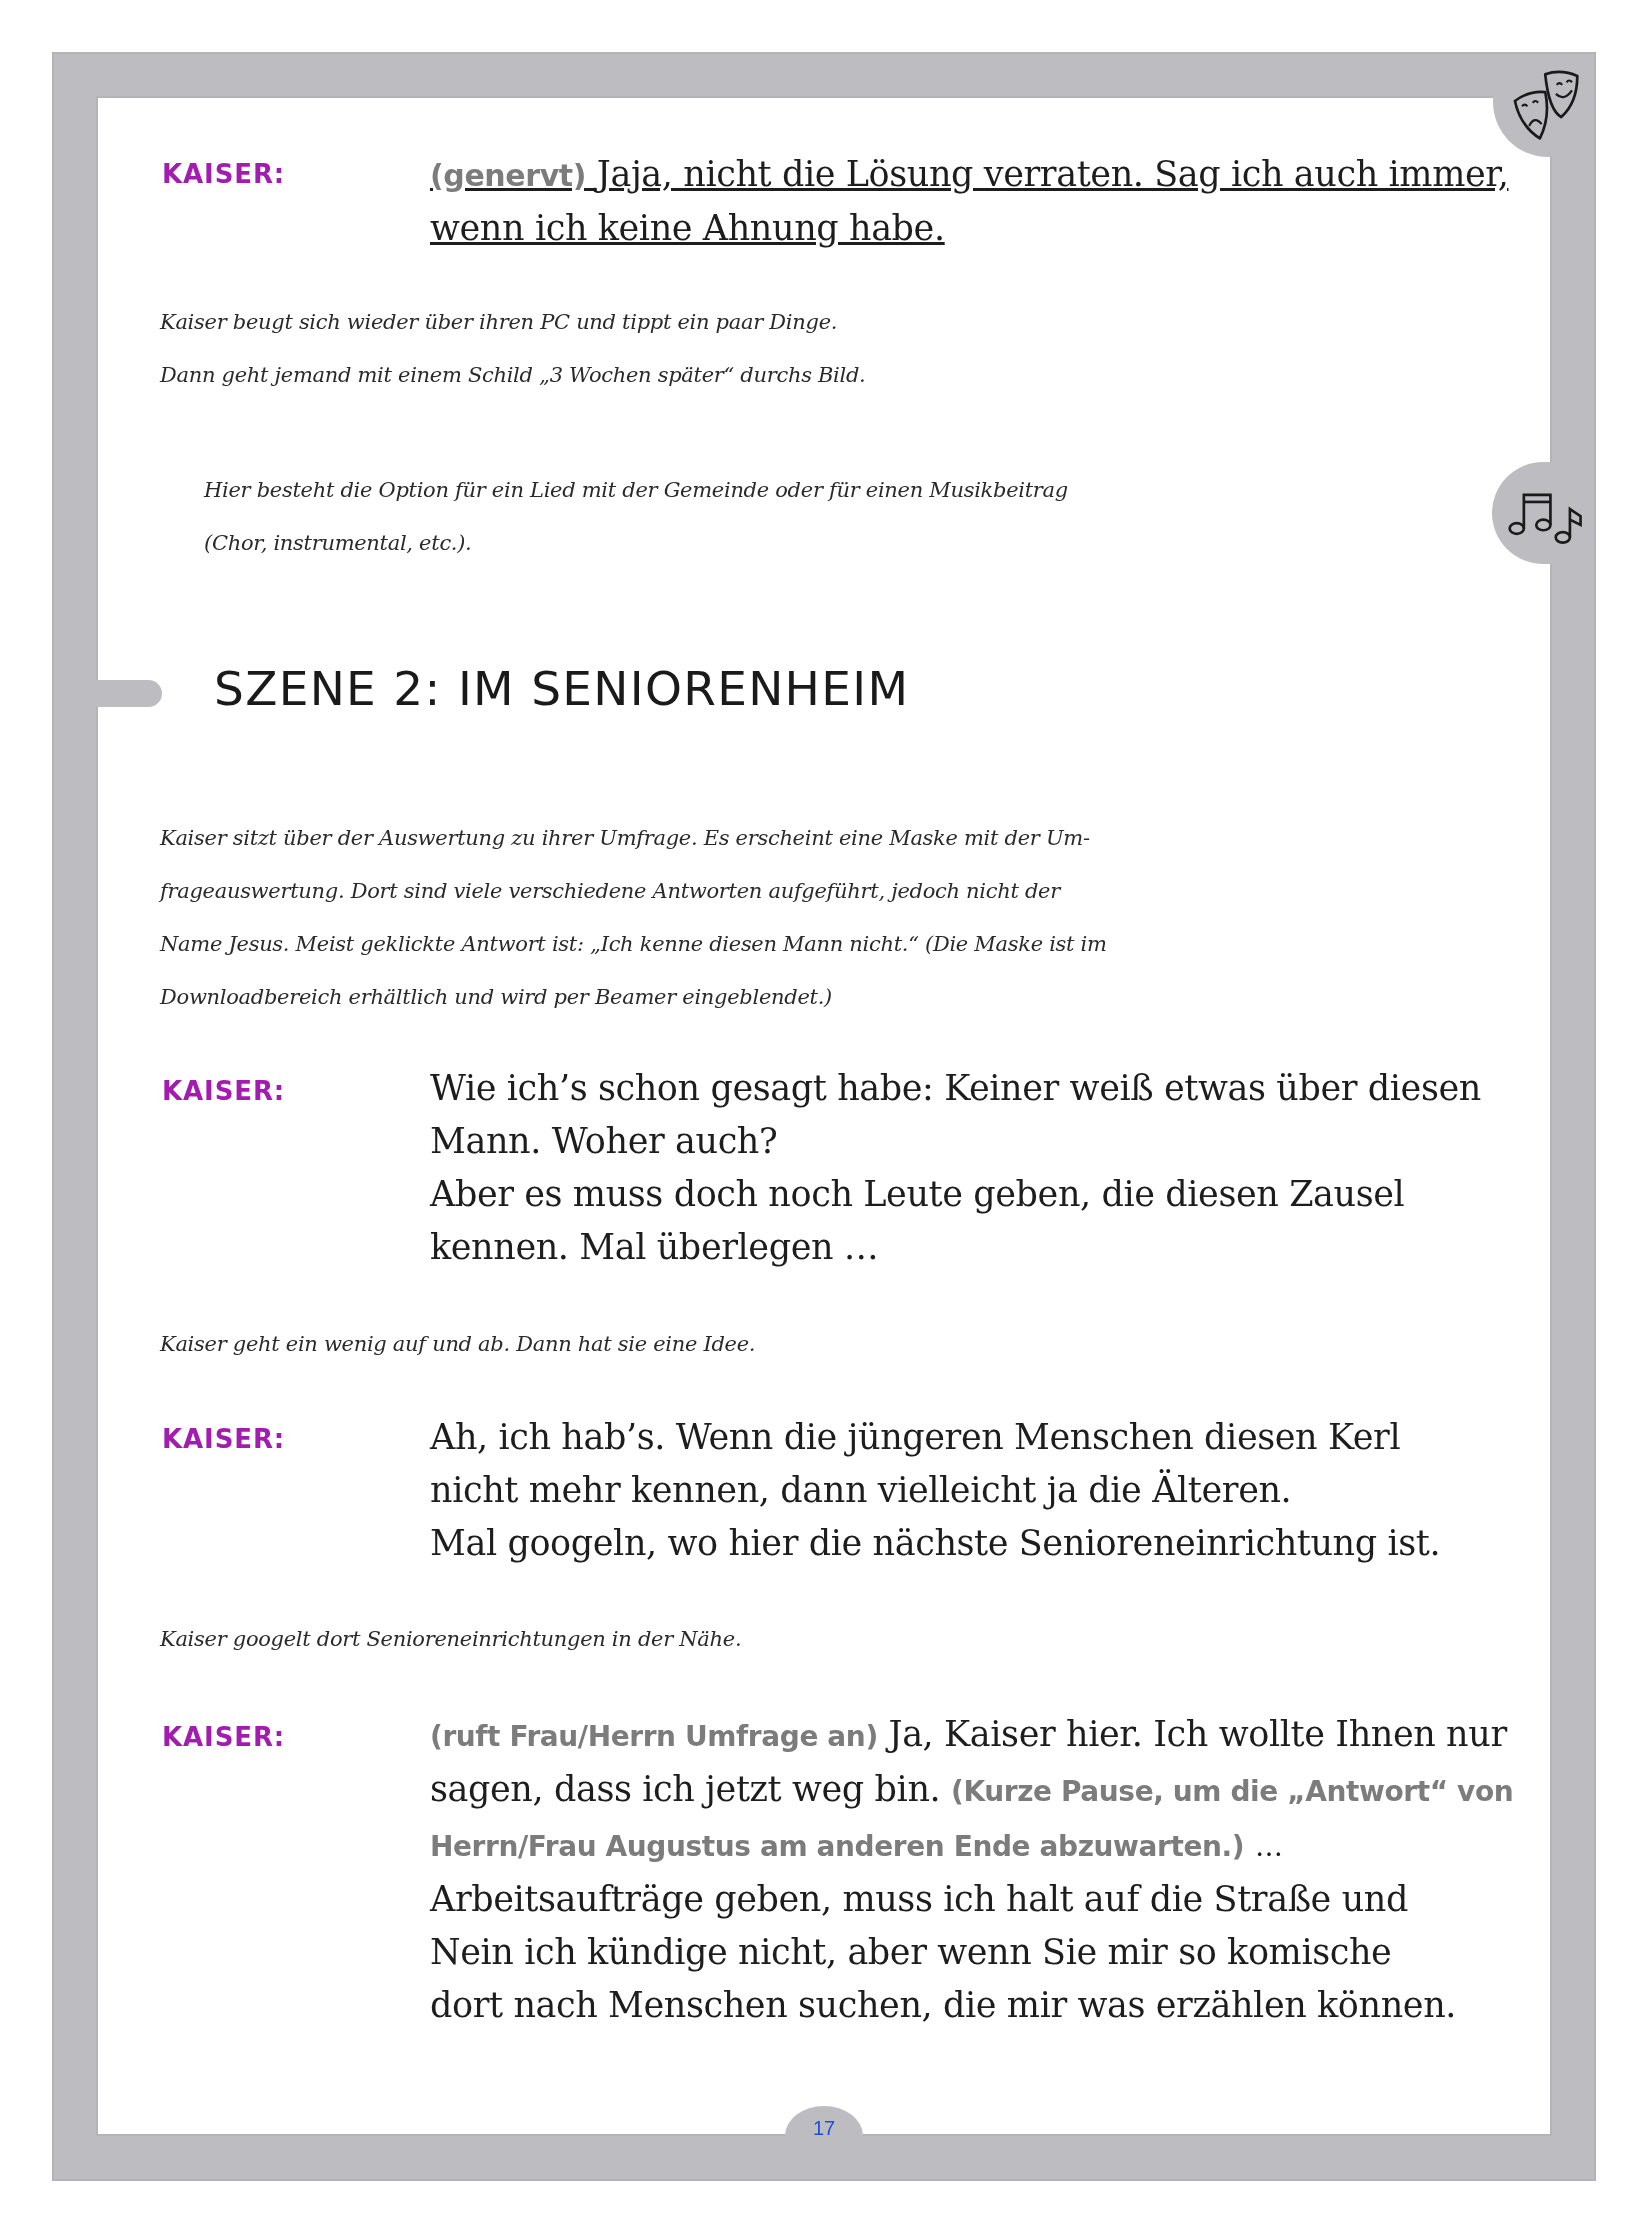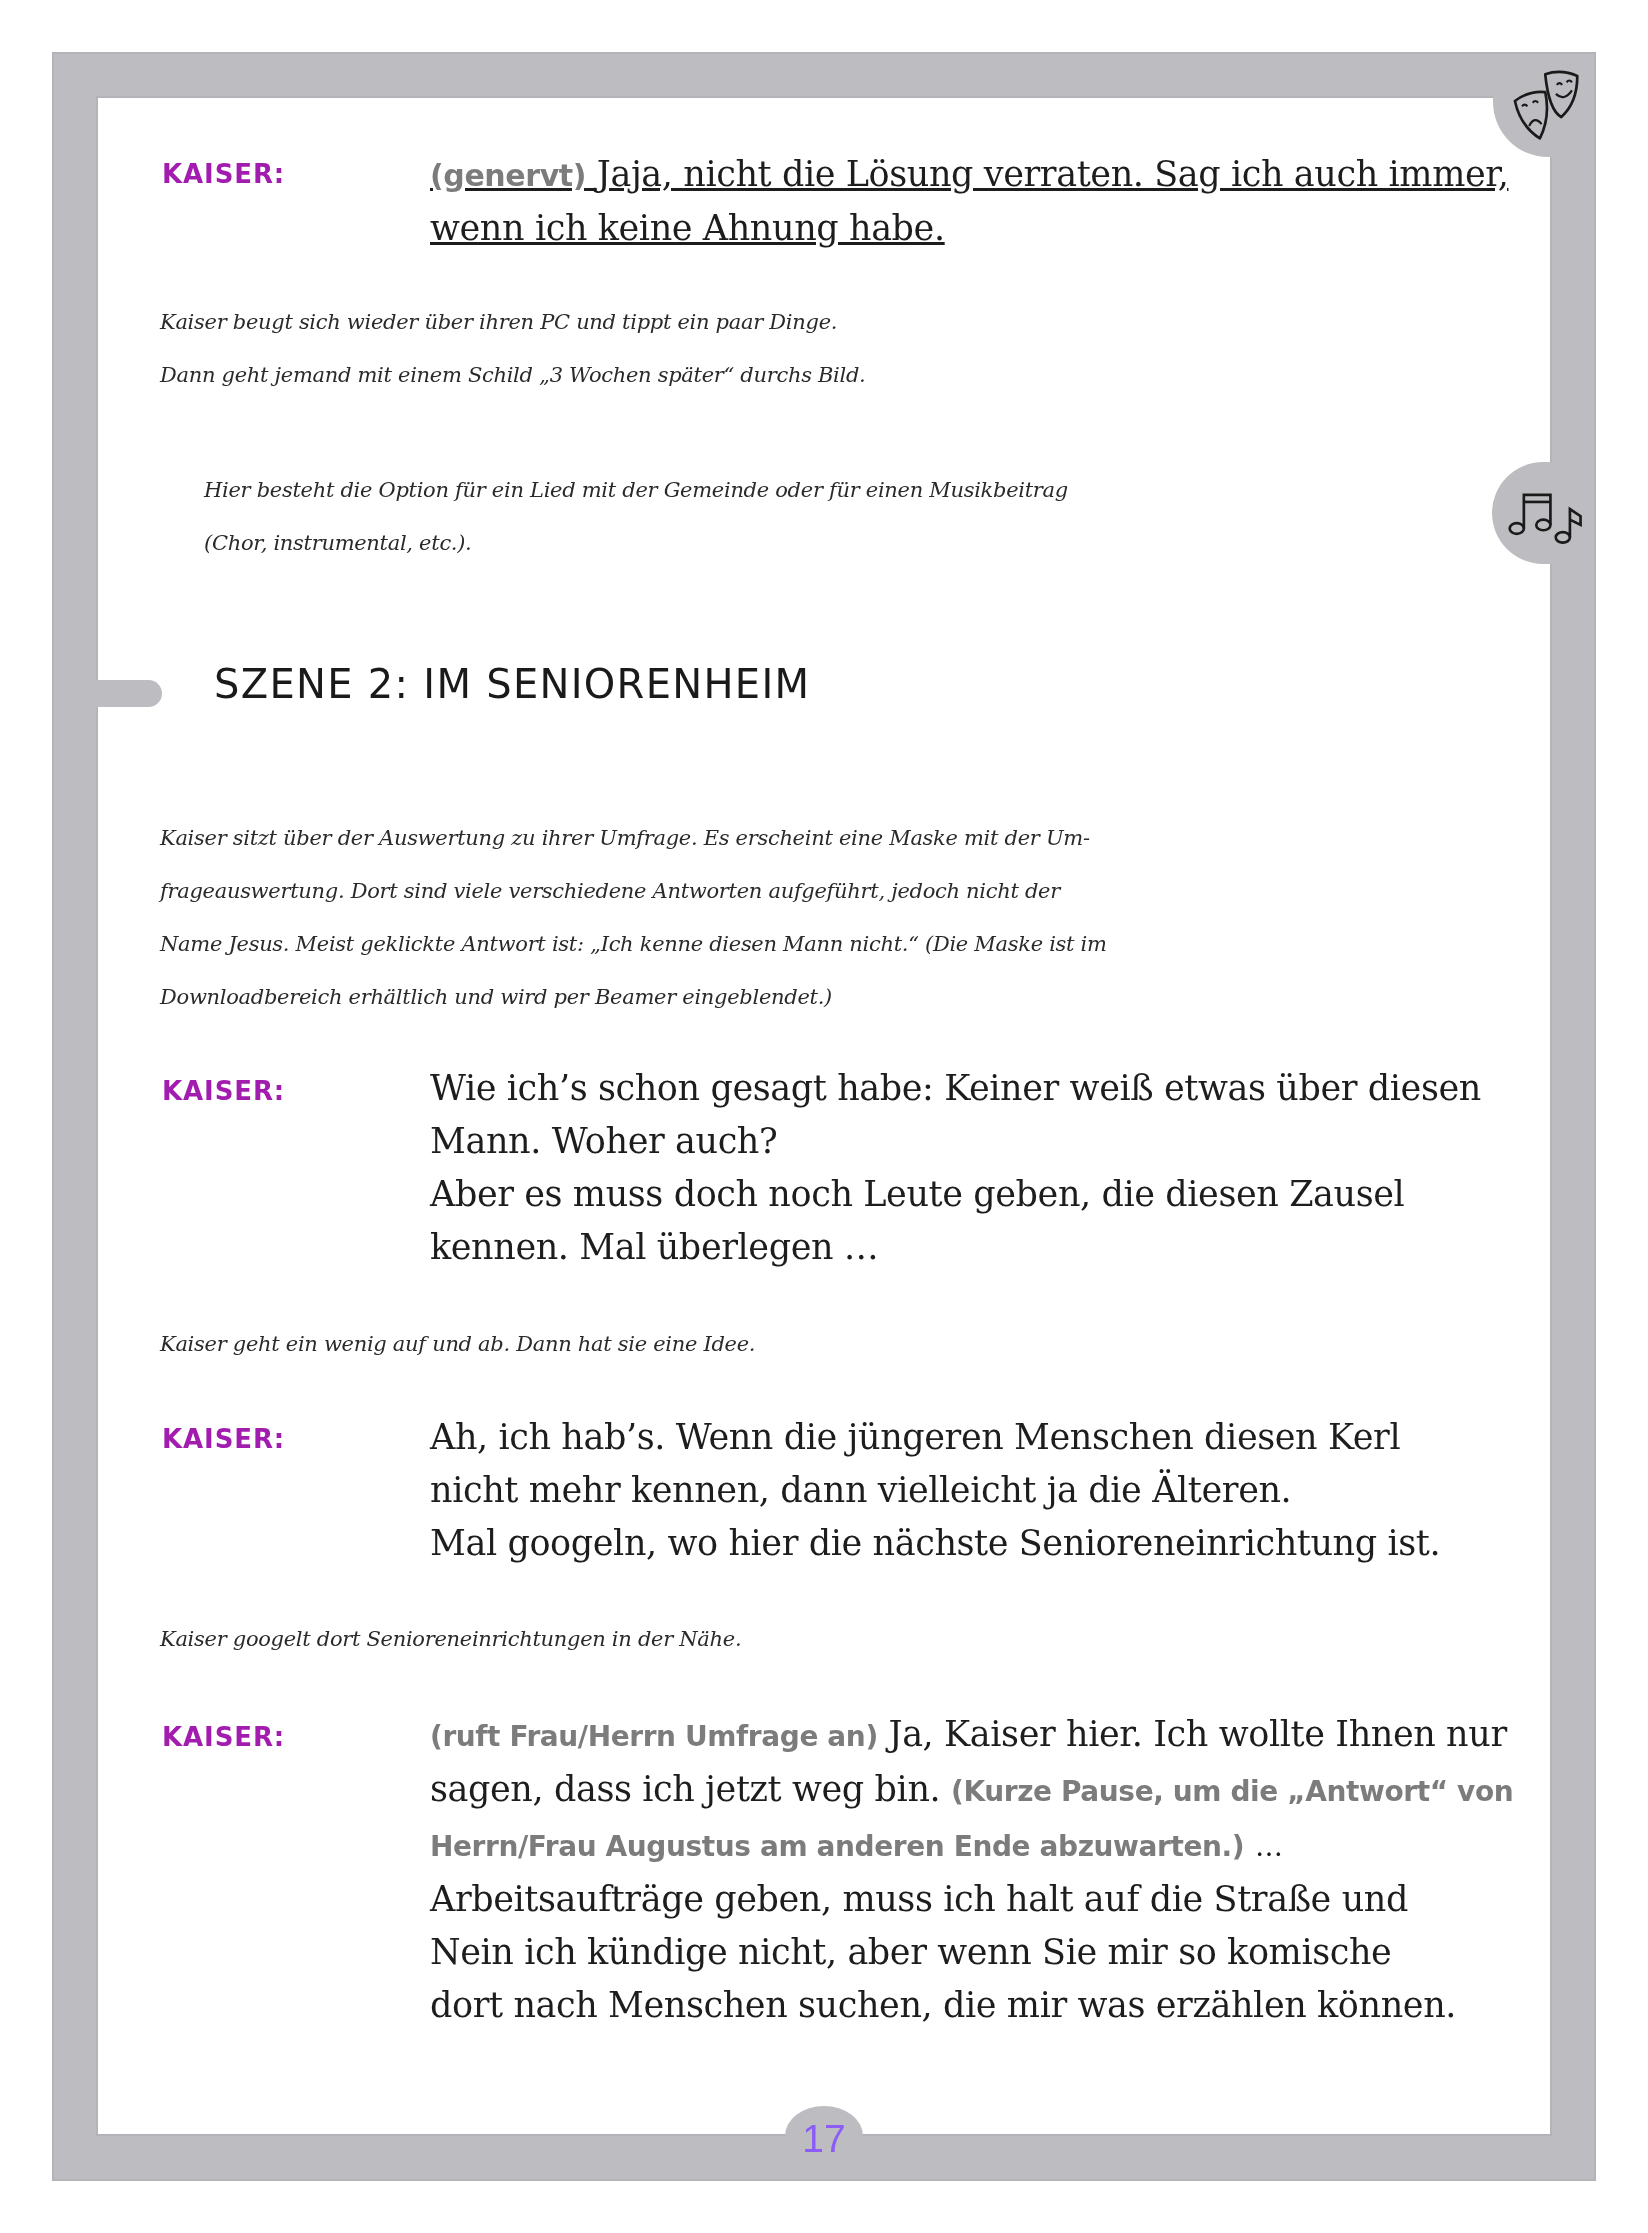--- a/index.html
+++ b/index.html
@@ -5,32 +5,32 @@
   html, body { margin:0; padding:0; background:#ffffff; }
   body { width:1649px; height:2233px; position:relative; overflow:hidden; }
   .frame { position:absolute; left:52px; top:52px; width:1544px; height:2129px; background:#bdbdc1; box-shadow: inset 0 0 0 1.8px #b3b3b7; }
   .page { position:absolute; left:98px; top:98px; width:1452px; height:2036px; background:#ffffff; box-shadow: 0 0 0 1.8px #b3b3b7; }
   .tab-masks { position:absolute; left:1493px; top:89px; width:62px; height:68px; background:#bdbdc1; border-bottom-left-radius:55px; }
   .tab-music { position:absolute; left:1492px; top:462px; width:62px; height:102px; background:#bdbdc1; border-top-left-radius:51px; border-bottom-left-radius:51px; }
   .icon-masks { position:absolute; left:1506px; top:67px; width:82px; height:76px; }
   .icon-music { position:absolute; left:1506px; top:486px; width:80px; height:62px; }
   .heading-bar { position:absolute; left:89px; top:680px; width:73px; height:27px; background:#bdbdc1; border-top-right-radius:13.4px; border-bottom-right-radius:13.4px; }
   .page-num-bump { position:absolute; left:785px; top:2106px; width:78px; height:53px; background:#bdbdc1; border-top-left-radius:39px 30px; border-top-right-radius:39px 30px; }
-  .page-num { position:absolute; left:785px; top:2117px; width:78px; text-align:center; font-family:"Liberation Sans", sans-serif; font-size:39px; color:#8b5cf6; }
+  .page-num { position:absolute; left:785px; top:2117px; width:78px; text-align:center; font-family:"Liberation Sans", sans-serif; font-size:20px; color:#1d4ed8; }
 
   .speaker { position:absolute; left:162px; font-family:"DejaVu Sans", sans-serif; font-weight:bold; font-size:26px; letter-spacing:0.9px; color:#a21caf; }
   .speech { position:absolute; left:430px; width:1096px; font-family:"DejaVu Serif", serif; font-size:35px; line-height:53px; color:#1d1d1d; letter-spacing:-0.4px; }
   .speech .line { display:block; white-space:nowrap; }
   .aside { font-family:"DejaVu Sans", sans-serif; font-weight:bold; color:#7c7c7c; }
   .aside-small { font-size:28px; }
   .aside-med { font-size:30px; }
   .direction { position:absolute; left:160px; font-family:"DejaVu Serif", serif; font-style:italic; font-size:21px; line-height:53px; color:#2a2a2a; letter-spacing:-0.3px; }
   .direction .line { display:block; white-space:nowrap; }
   .music-note { left:204px; }
-  .scene-heading { position:absolute; left:214px; top:661px; font-family:"DejaVu Sans", sans-serif; font-size:40px; letter-spacing:1.3px; color:#1a1a1a; font-weight:normal; white-space:nowrap; }
+  .scene-heading { position:absolute; left:214px; top:661px; font-family:"DejaVu Sans", sans-serif; font-size:47px; letter-spacing:1.3px; color:#1a1a1a; font-weight:normal; white-space:nowrap; }
 </style>
 </head>
 <body>
 
 <div class="frame"></div>
 <div class="page"></div>
 
 <div class="tab-masks"></div>
 <svg class="icon-masks" viewBox="0 0 92 85">
   <path d="M44 8 Q62 2 80 10 Q80 40 62 56 Q48 48 44 8 Z" fill="#bdbdc1" stroke="#1a1a1a" stroke-width="3" stroke-linejoin="round"></path>

